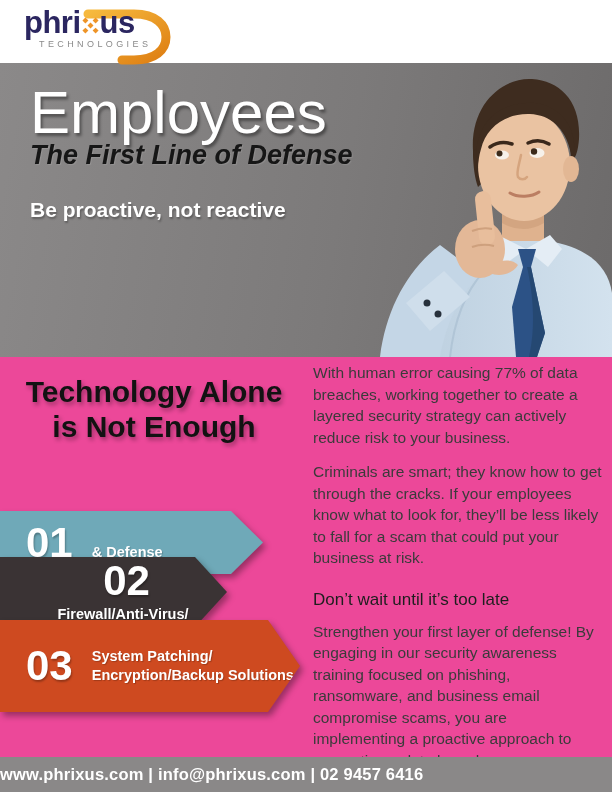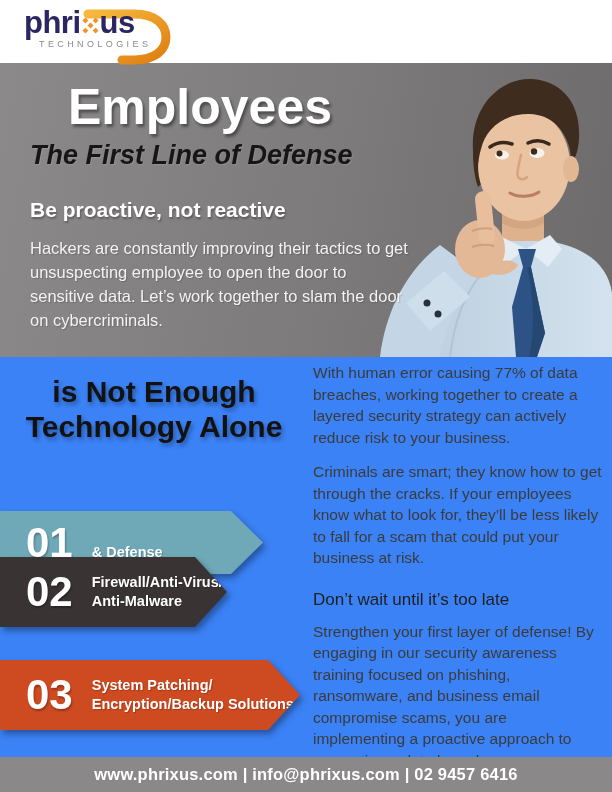--- a/index.html
+++ b/index.html
@@ -1,68 +1,68 @@
 <!DOCTYPE html>
 <html><head>
 <meta charset="utf-8">
 <style>
   * { margin:0; padding:0; box-sizing:border-box; }
   html,body { background:#e8e8e8; }
   .page {
     position:relative; width:612px; height:792px; margin:0 auto;
-    background:#3b82f6; overflow:hidden;
+    background:#ec4899; overflow:hidden;
     font-family:"Liberation Sans", sans-serif;
   }
   
   .top-strip { position:absolute; left:0; top:0; width:612px; height:63px; background:#ffffff; }
   .logo { position:absolute; left:24px; top:6px; width:170px; height:56px; }
   .logo-word { position:relative; font-size:31px; font-weight:bold; color:#2B2660; letter-spacing:-0.5px; line-height:34px; z-index:2; }
   .logo-x { display:inline-block; vertical-align:-1px; margin:0 1px; }
   .logo-sub { position:relative; font-size:9px; letter-spacing:3.4px; color:#8A8A8A; margin:-2px 0 8px 15px; z-index:2; }
   .logo-swoosh { position:absolute; left:58px; top:-3px; z-index:1; }
   
   .gray-band {
     position:absolute; left:0; top:63px; width:612px; height:294px;
     background:linear-gradient(100deg,#8B8989 0%,#7C7A7A 55%,#6C6A6A 100%);
   }
   .photo { position:absolute; right:0; top:63px; width:232px; height:294px; }
-  .hero-title { position:absolute; left:30px; top:78px; font-size:50px; font-weight:bold; color:#ffffff; text-shadow:2px 3px 3px rgba(0,0,0,.40);margin-left:38px; }
+  .hero-title { position:absolute; left:30px; top:78px; font-size:60px; font-weight:normal; color:#ffffff; text-shadow:2px 3px 3px rgba(0,0,0,.40); }
   .hero-subtitle { position:absolute; left:30px; top:140px; font-size:27px; font-weight:bold; color:#161616; text-shadow:1px 1px 1px rgba(255,255,255,.12);font-style:italic; }
   .hero-tagline { position:absolute; left:30px; top:198px; font-size:21px; font-weight:bold; color:#ffffff; text-shadow:1px 2px 2px rgba(0,0,0,.30); }
   .hero-body { position:absolute; left:30px; top:236px; width:382px; font-size:16.5px; line-height:24px; color:#F3F3F3; text-shadow:1px 1px 1px rgba(0,0,0,.18); }
   
   .tech-heading {
     position:absolute; left:8px; top:374px; width:292px; text-align:center;
     font-size:30px; font-weight:bold; color:#121212; line-height:35px;
     text-shadow:2px 3px 4px rgba(0,0,0,.32);
   }
   .step { position:absolute; left:0; }
   .step-shadow { filter:drop-shadow(3px 4px 3px rgba(0,0,0,.35)); width:100%; height:100%; }
   .step-arrow {
     width:100%; height:100%; display:flex; align-items:center;
     clip-path:polygon(0 0, calc(100% - 32px) 0, 100% 50%, calc(100% - 32px) 100%, 0 100%);
   }
   .step-1 { top:480px; width:263px; height:63px;margin-top:31px; }
   .step-1 .step-arrow { background:#6FA9B8; }
   .step-2 { top:557px; width:227px; height:70px; }
-  .step-2 .step-arrow { background:#3A3334; }
-  .step-3 { top:660px; width:300px; height:70px; }
+  .step-2 .step-arrow { background:#3A3334;flex-direction:column; }
+  .step-3 { top:620px; width:300px; height:92px; }
   .step-3 .step-arrow { background:#CE4A20; }
   .step-number { margin-left:26px; font-size:42px; font-weight:bold; color:#ffffff; text-shadow:1px 2px 2px rgba(0,0,0,.28); }
   .step-label { margin-left:19px; font-size:14.5px; font-weight:bold; color:#ffffff; line-height:19px; text-shadow:1px 1px 1px rgba(0,0,0,.22); }
   
   .article { position:absolute; left:313px; top:362px; width:290px; }
   .article h3 { font-size:17px; font-weight:normal; color:#1E1E1E; margin:0 0 10px 0; line-height:22px; }
   .article h3.second { margin-top:20px; }
   .article p { font-size:15.5px; color:#3B3B3B; line-height:21.5px; margin:0 0 13px 0; }
   
   .footer {
     position:absolute; left:0; top:757px; width:612px; height:35px;
     background:#8A8888; color:#ffffff; font-weight:bold; font-size:16.5px;
-    text-align:center; line-height:35px; letter-spacing:.2px;
+    line-height:35px; letter-spacing:.2px;
   }
 </style>
 </head>
 <body>
 
 <div class="page">
 
   <div class="top-strip">
     <div class="logo">
       <svg class="logo-swoosh" width="98" height="62" viewBox="0 0 98 62">
@@ -136,25 +136,24 @@
 
     <ellipse cx="100" cy="186" rx="25" ry="29" fill="#E3B897"></ellipse>
     <rect x="97" y="128" width="16" height="54" rx="8" fill="#E8BE9C" transform="rotate(-6 105 155)"></rect>
     <path d="M92,168 q10,-4 20,-2 M92,184 q11,-4 22,-1" stroke="#C89A77" stroke-width="2" fill="none" opacity=".8"></path>
     <path d="M112,202 C122,196 132,196 138,202 C132,212 118,214 110,210 Z" fill="#E3B897"></path>
   </svg>
 
   <div class="hero-title">Employees</div>
   <div class="hero-subtitle">The First Line of Defense</div>
   <div class="hero-tagline">Be proactive, not reactive</div>
-  <div class="hero-body">Hackers are constantly improving their tactics to get unsuspecting employee to open the door to sensitive data. Let’s work together to slam the door on cybercriminals.</div>
 
   <div class="tech-heading">
+    <div>Technology Alone</div>
     <div>is Not Enough</div>
-    <div>Technology Alone</div>
   </div>
 
   <div class="step step-1">
     <div class="step-shadow">
       <div class="step-arrow" style="background-color: rgb(111, 169, 184);">
         <span class="step-number">01</span>
         <span class="step-label">
           <br>
           <span>&amp; Defense</span>
         </span>

